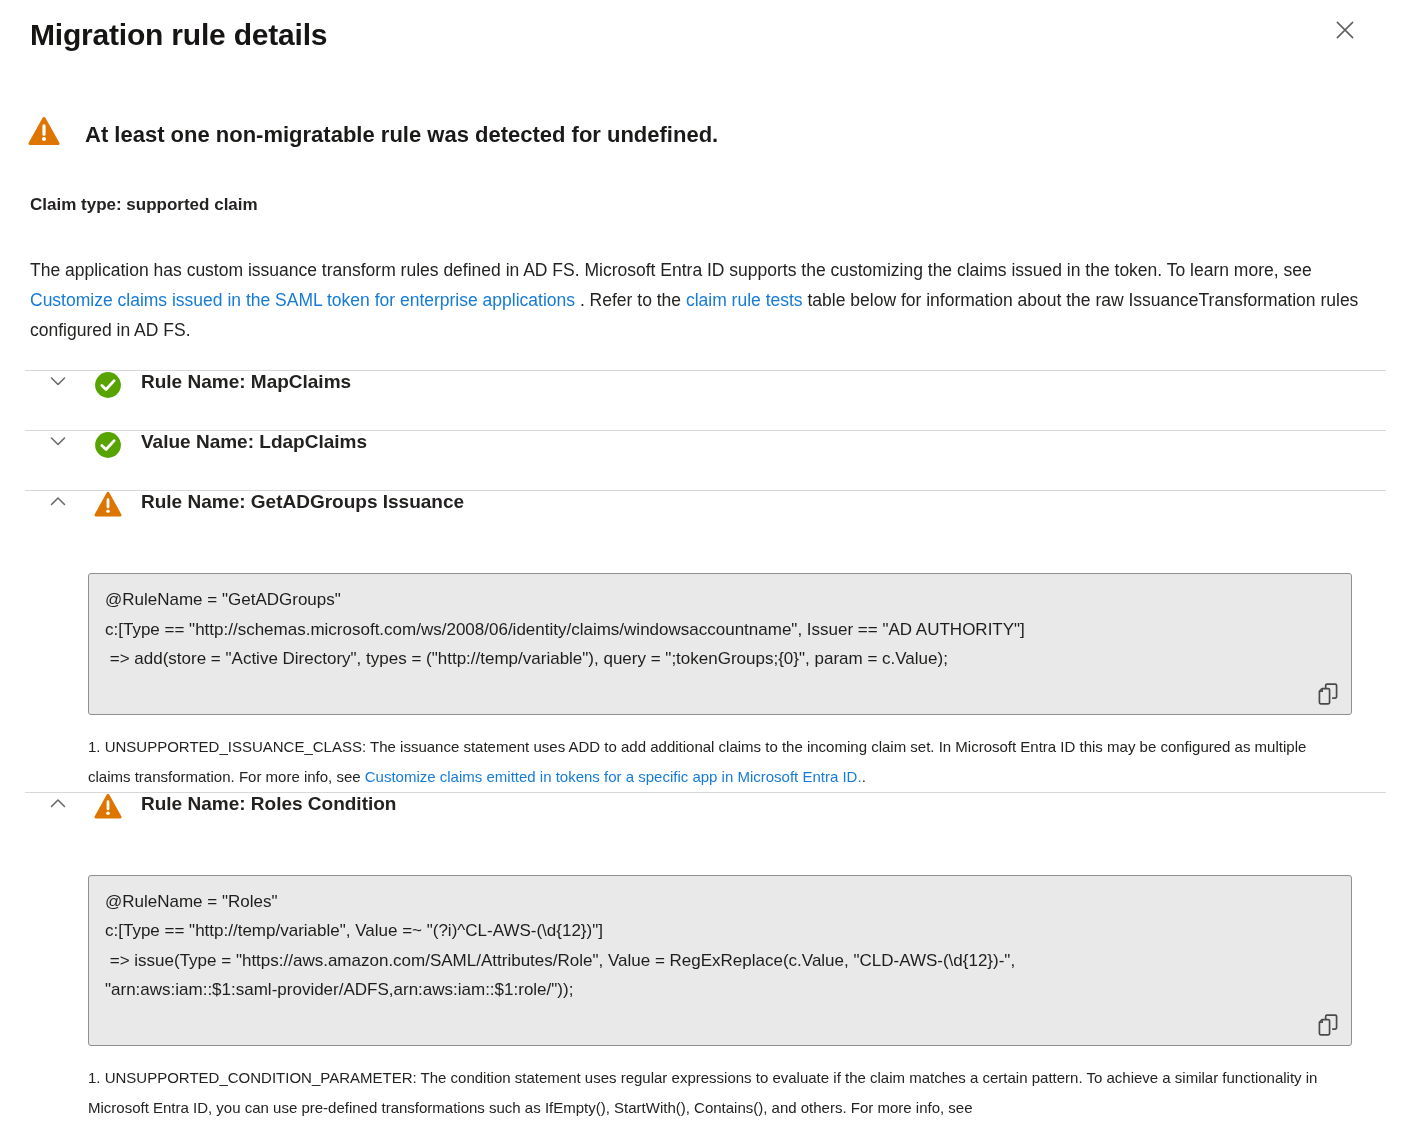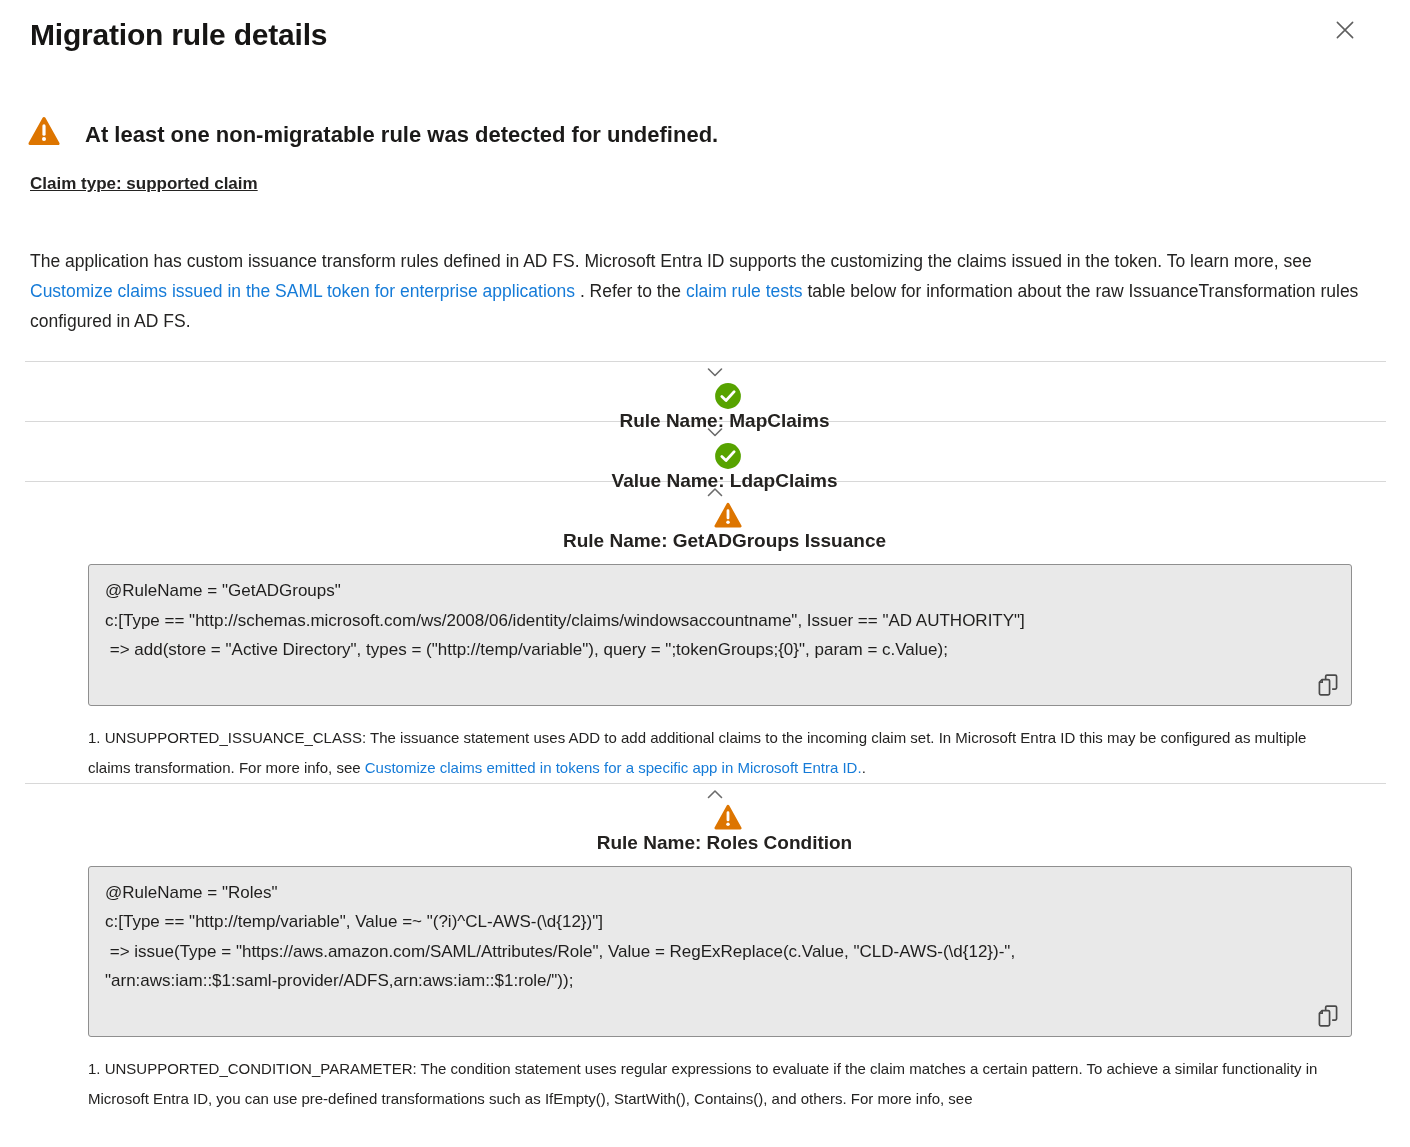--- a/index.html
+++ b/index.html
@@ -22,31 +22,31 @@
     width: 30px; height: 30px; border: none; background: transparent;
     cursor: pointer; padding: 0; color: #5b5b5b;
   }
 
   
   .banner { display: flex; align-items: flex-end; margin-top: 64px; }
   .banner .warn-icon { flex: 0 0 auto; width: 32px; height: 32px; margin-left: -2px; }
   .banner-text { font-size: 22px; font-weight: 700; margin-left: 25px; color: #1b1a19; }
 
   
-  .claim-type { margin-top: 26px; font-size: 17px; font-weight: 700; color: #242322; text-decoration: underline; }
-
-  
-  .intro { margin-top: 52px; font-size: 17.5px; line-height: 30px; color: #242322; max-width: 1345px; }
+  .claim-type { margin-top: 47px; font-size: 17px; font-weight: 700; color: #242322; }
+
+  
+  .intro { margin-top: 40px; font-size: 17.5px; line-height: 30px; color: #242322; max-width: 1345px; }
   .intro-bold { font-weight: 700; }
   a.link { color: #157bd8; text-decoration: none; cursor: pointer; }
 
   
   .rules { margin-top: 25px; }
   .divider { border: none; border-top: 1px solid #d8d8d8; margin: 0 -4px 0 -5px; }
-  .rule-row { display: flex; align-items: center; height: 59px; padding-left: 18px; cursor: pointer; flex-direction: column; }
+  .rule-row { display: flex; align-items: flex-start; height: 59px; padding-left: 18px; cursor: pointer; }
   .chev { flex: 0 0 auto; width: 20px; height: 20px; display: inline-flex; align-items: center; justify-content: center; }
   .status-icon { flex: 0 0 auto; width: 28px; height: 28px; margin-left: 26px; display: inline-flex; }
   .rule-name { margin-left: 19px; font-size: 19px; font-weight: 700; color: #242220; }
 
   
   .code-block {
     position: relative;
     margin: 23px 30px 0 58px;
     background: #e9e9e9;
     border: 1px solid #8f8f8f;

